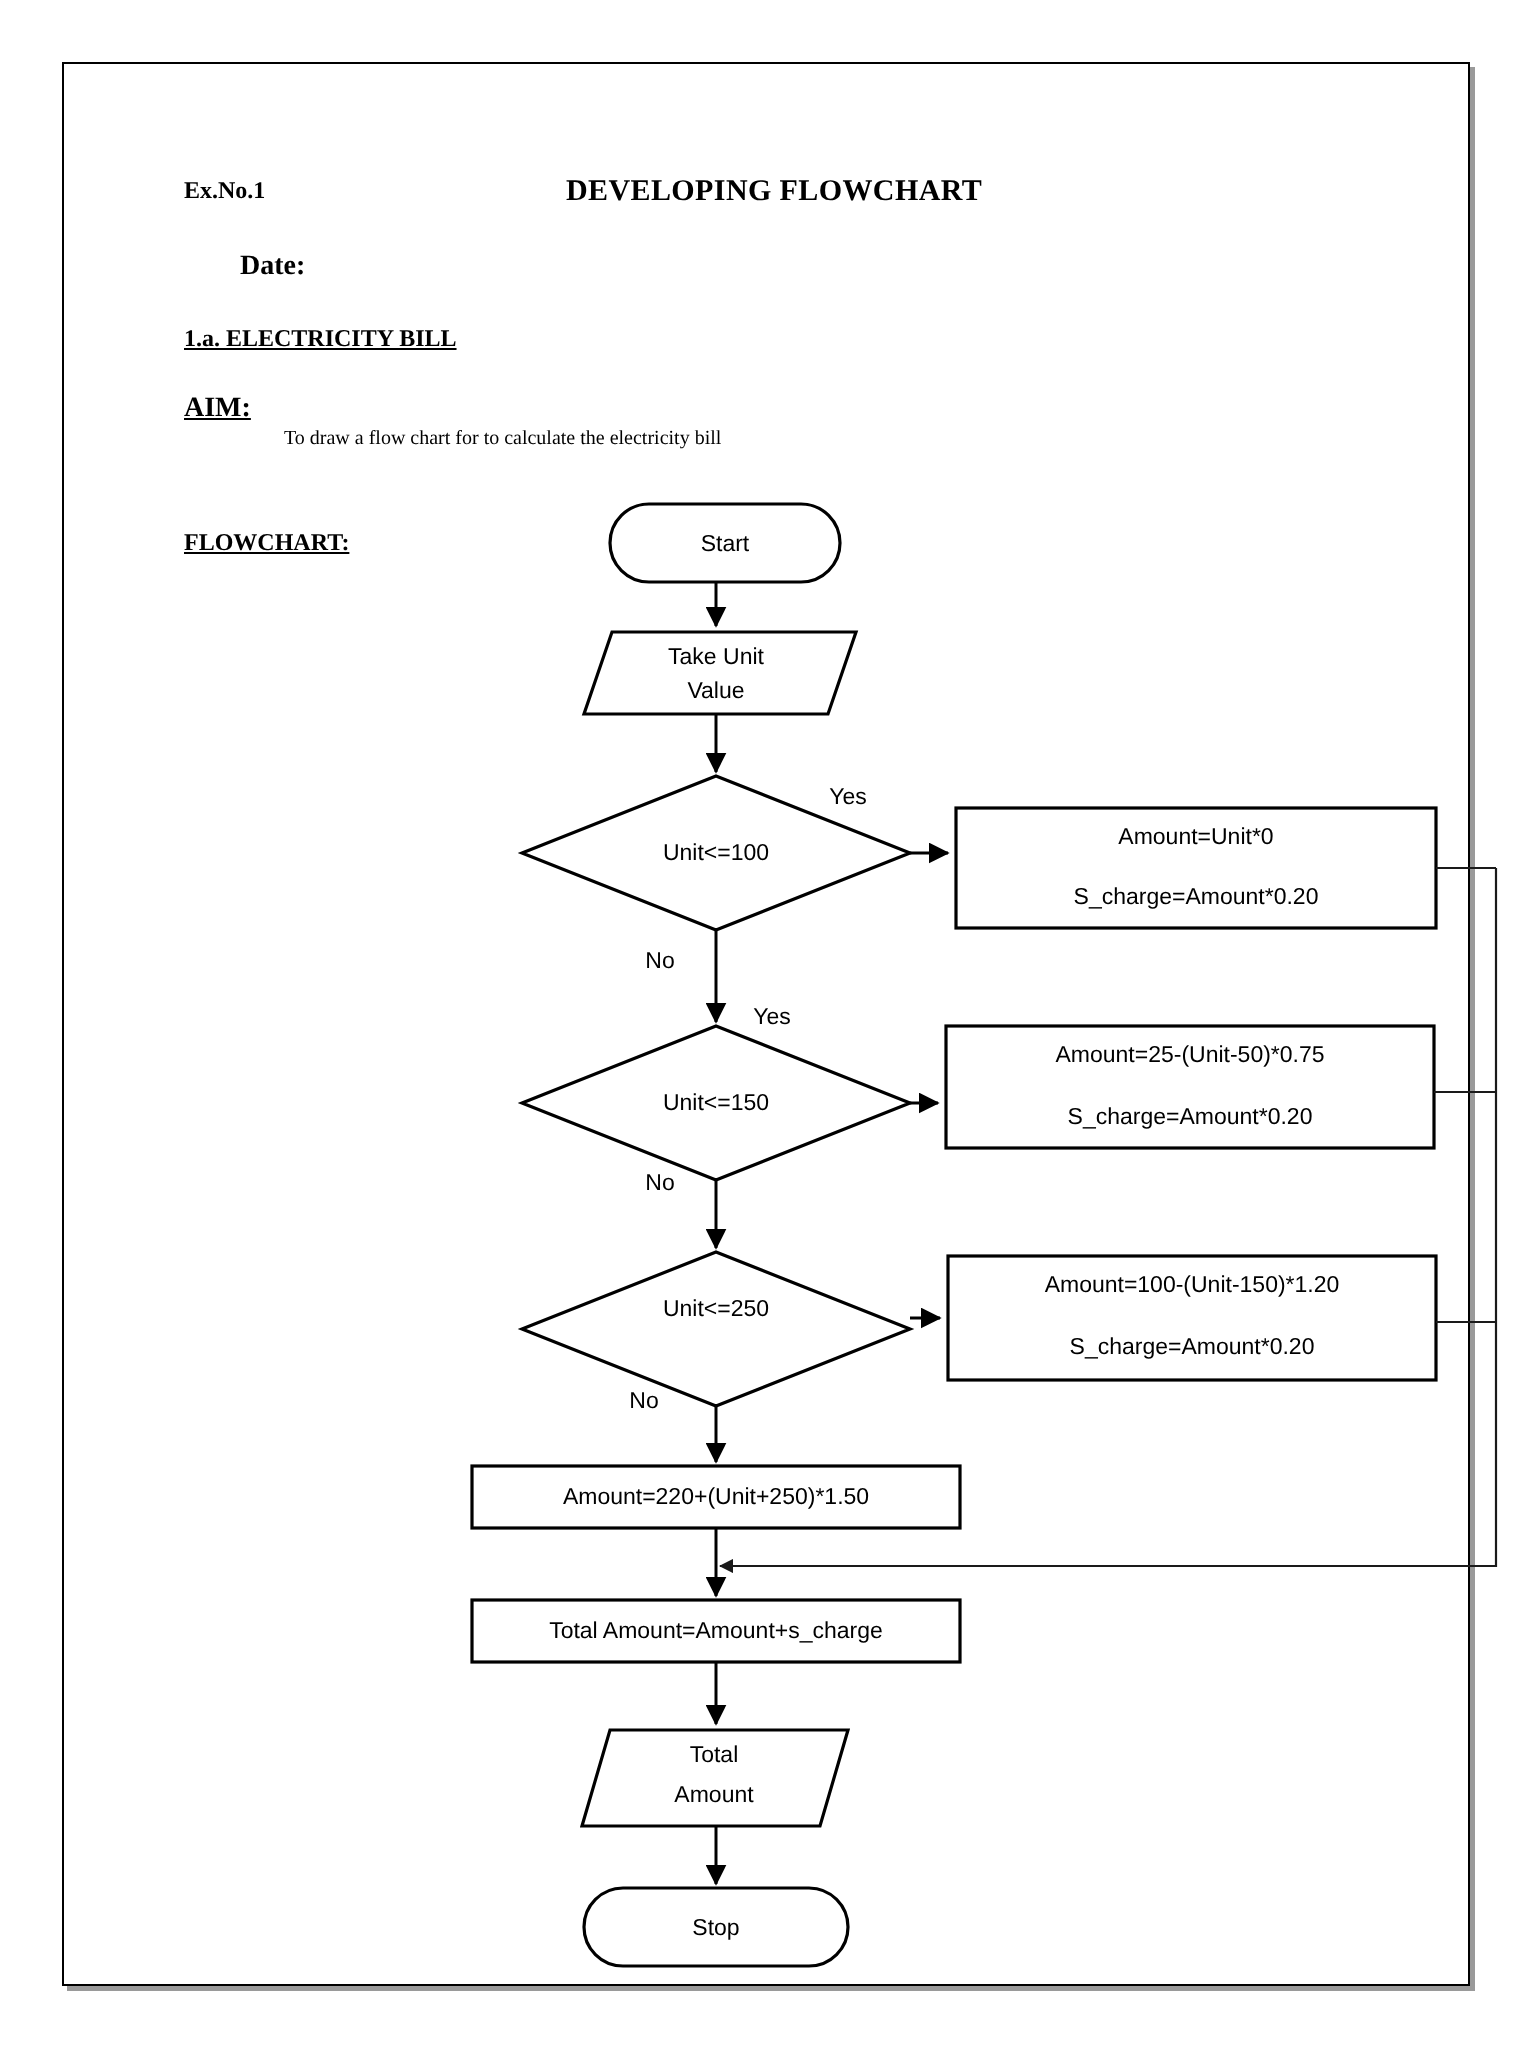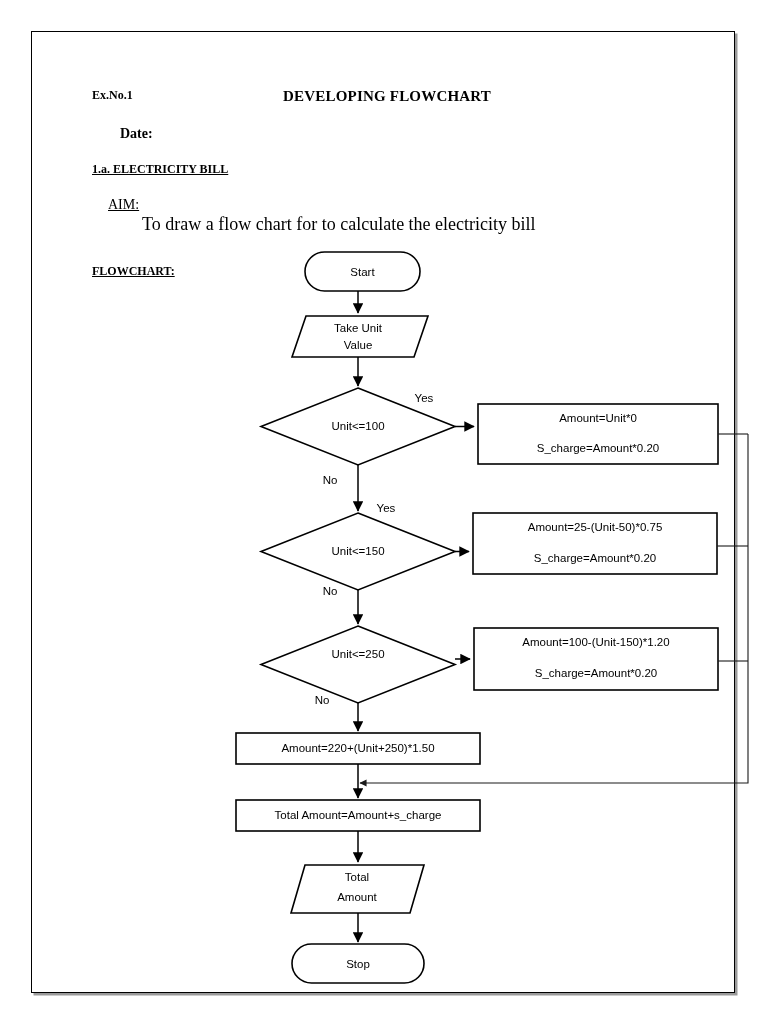--- a/index.html
+++ b/index.html
@@ -55,27 +55,26 @@
   }
   #section-label {
     left: 92px;  top: 162px;
     font-size: 12px;
     font-weight: bold;
     text-decoration: underline;
   }
   #aim-label {
     left: 92px;  top: 197px;
     font-size: 14px;
-    font-weight: normal;
+    font-weight: bold;
     text-decoration: underline;
-    margin-left: 16px;
   }
   #aim-text {
     left: 142px; top: 214px;
-    font-size: 18px;
+    font-size: 10px;
   }
   #flowchart-label {
     left: 92px;  top: 264px;
     font-size: 12px;
     font-weight: bold;
     text-decoration: underline;
   }
 
   
   #flowchart-svg {

